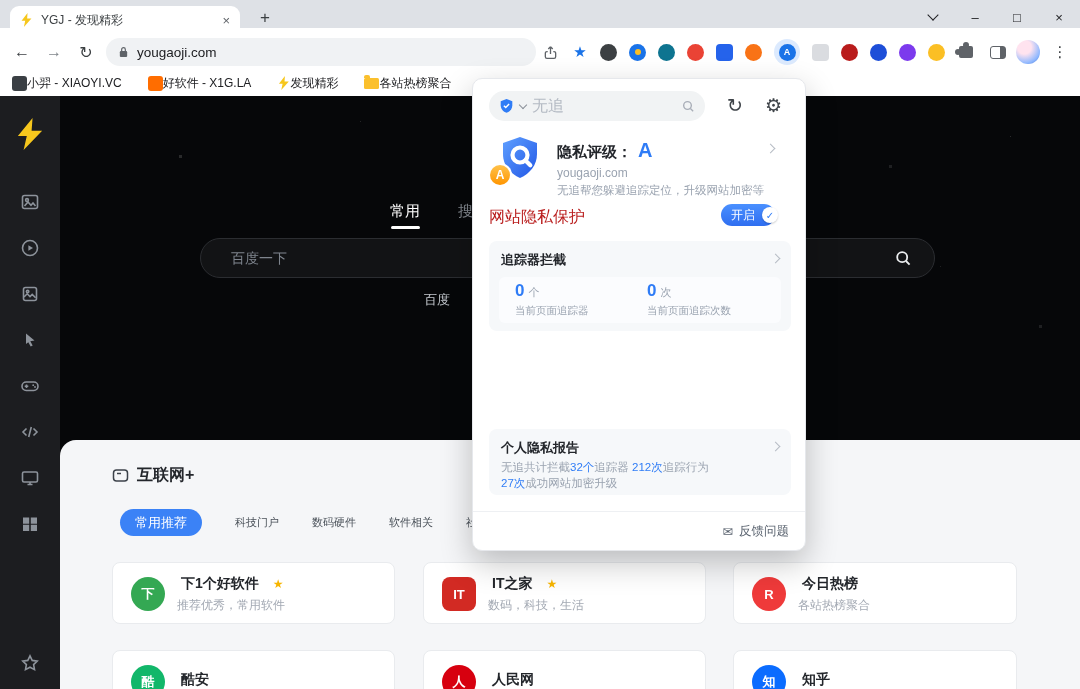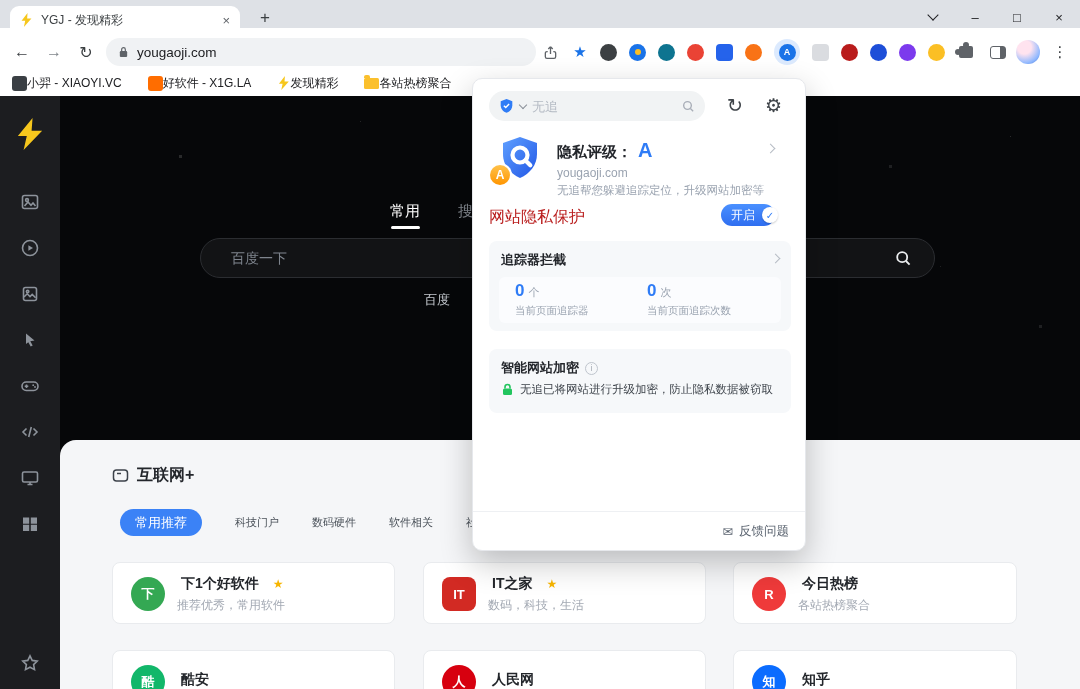--- a/index.html
+++ b/index.html
@@ -67,21 +67,21 @@
   .card{position:absolute;width:283px;height:62px;background:#fff;border:1px solid #e9ebee;border-radius:8px}
   .card-ic{position:absolute;left:18px;top:14px;width:34px;height:34px;border-radius:50%;display:flex;align-items:center;justify-content:center;color:#fff;font-weight:bold;font-size:13px}
   .card-ic.sq{border-radius:8px}
   .card-title{position:absolute;left:68px;top:12px;font-size:14px;font-weight:bold;color:#23262b;display:flex;align-items:center;gap:14px}
   .card-title .fav{color:#f7b500;font-size:12px;font-weight:normal}
   .card-desc{position:absolute;left:64px;top:34px;font-size:12px;color:#a3a9b3}
 
   
   .popup{position:absolute;left:472px;top:78px;width:334px;height:473px;background:#fff;border:1px solid #e6e8ec;border-radius:10px;box-shadow:0 12px 32px rgba(0,0,0,.24);z-index:30}
   .pp-search{position:absolute;left:16px;top:12px;width:216px;height:30px;background:#f1f3f4;border-radius:15px;display:flex;align-items:center;gap:6px;padding:0 10px}
-  .pp-search input{flex:1;min-width:0;background:transparent;border:none;outline:none;font-size:13px;color:#3c4043;font-family:Liberation Sans, sans-serif}
+  .pp-search input{flex:1;min-width:0;background:transparent;border:none;outline:none;font-size:16px;color:#3c4043;font-family:Liberation Sans, sans-serif}
   .pp-search input::placeholder{color:#b4bac3}
   .chev-d-s{width:6px;height:6px;border-right:1.4px solid #8a9099;border-bottom:1.4px solid #8a9099;transform:rotate(45deg);margin-top:-3px;flex:none}
   .pp-tool{position:absolute;top:14px;font-size:19px;color:#3f4449;line-height:26px}
   .pp-logo{position:absolute;left:24px;top:56px;width:46px;height:46px}
   .pp-badge{position:absolute;left:17px;top:86px;width:20px;height:20px;border-radius:50%;background:linear-gradient(180deg,#ffc24b,#ff9500);color:#fff;font-size:12px;font-weight:bold;display:flex;align-items:center;justify-content:center;box-shadow:0 0 0 2px #fff}
   .pp-rating{position:absolute;left:84px;top:60px;display:flex;align-items:baseline;gap:6px}
   .pp-rating .lab{font-size:15px;font-weight:bold;color:#23262b}
   .pp-rating .val{font-size:20px;font-weight:bold;color:#2f7cf6}
   .chev-r{width:7px;height:7px;border-top:1.6px solid #b6bcc4;border-right:1.6px solid #b6bcc4;transform:rotate(45deg)}
   .pp-domain{position:absolute;left:84px;top:87px;font-size:12px;color:#9aa3b0}
@@ -376,34 +376,31 @@
         <div class="stat" style="left:148px">
           <div class="vrow">
               <span class="v">0</span>
               <span class="u">次</span>
             </div>
           <div class="l">当前页面追踪次数</div>
         </div>
       </div>
     </div>
 
-    <div class="pp-card" style="top:270px;height:64px">
-      <div class="pp-card-title">
-          <span>智能网站加密</span>
-          <span class="info-ic">i</span>
-        </div>
-      <div class="enc-line">
-        <svg width="13" height="13" viewBox="0 0 13 13">
-            <rect x="2" y="5.5" width="9" height="6.5" rx="1.5" fill="#22c55e"></rect>
-            <path d="M4 5.5V4a2.5 2.5 0 0 1 5 0v1.5" stroke="#22c55e" stroke-width="1.6" fill="none"></path>
-          </svg>
-        <span>无追已将网站进行升级加密，防止隐私数据被窃取</span>
-      </div>
-    </div>
-
+
+    <div class="pp-card" style="top:350px;height:66px">
+      <div class="pp-card-title">个人隐私报告</div>
+      <span class="chev-r"></span>
+      <div class="rep-line" style="top:31px">
+        <span>无追共计拦截</span><span class="b">32个</span><span>追踪器 </span><span class="b">212次</span><span>追踪行为</span>
+      </div>
+      <div class="rep-line" style="top:47px">
+        <span class="b">27次</span><span>成功网站加密升级</span>
+      </div>
+    </div>
 
     <div class="pp-footer">
       <div class="feedback">
         <span>✉</span>
         <span>反馈问题</span>
       </div>
     </div>
 
   </div>
 </div>

